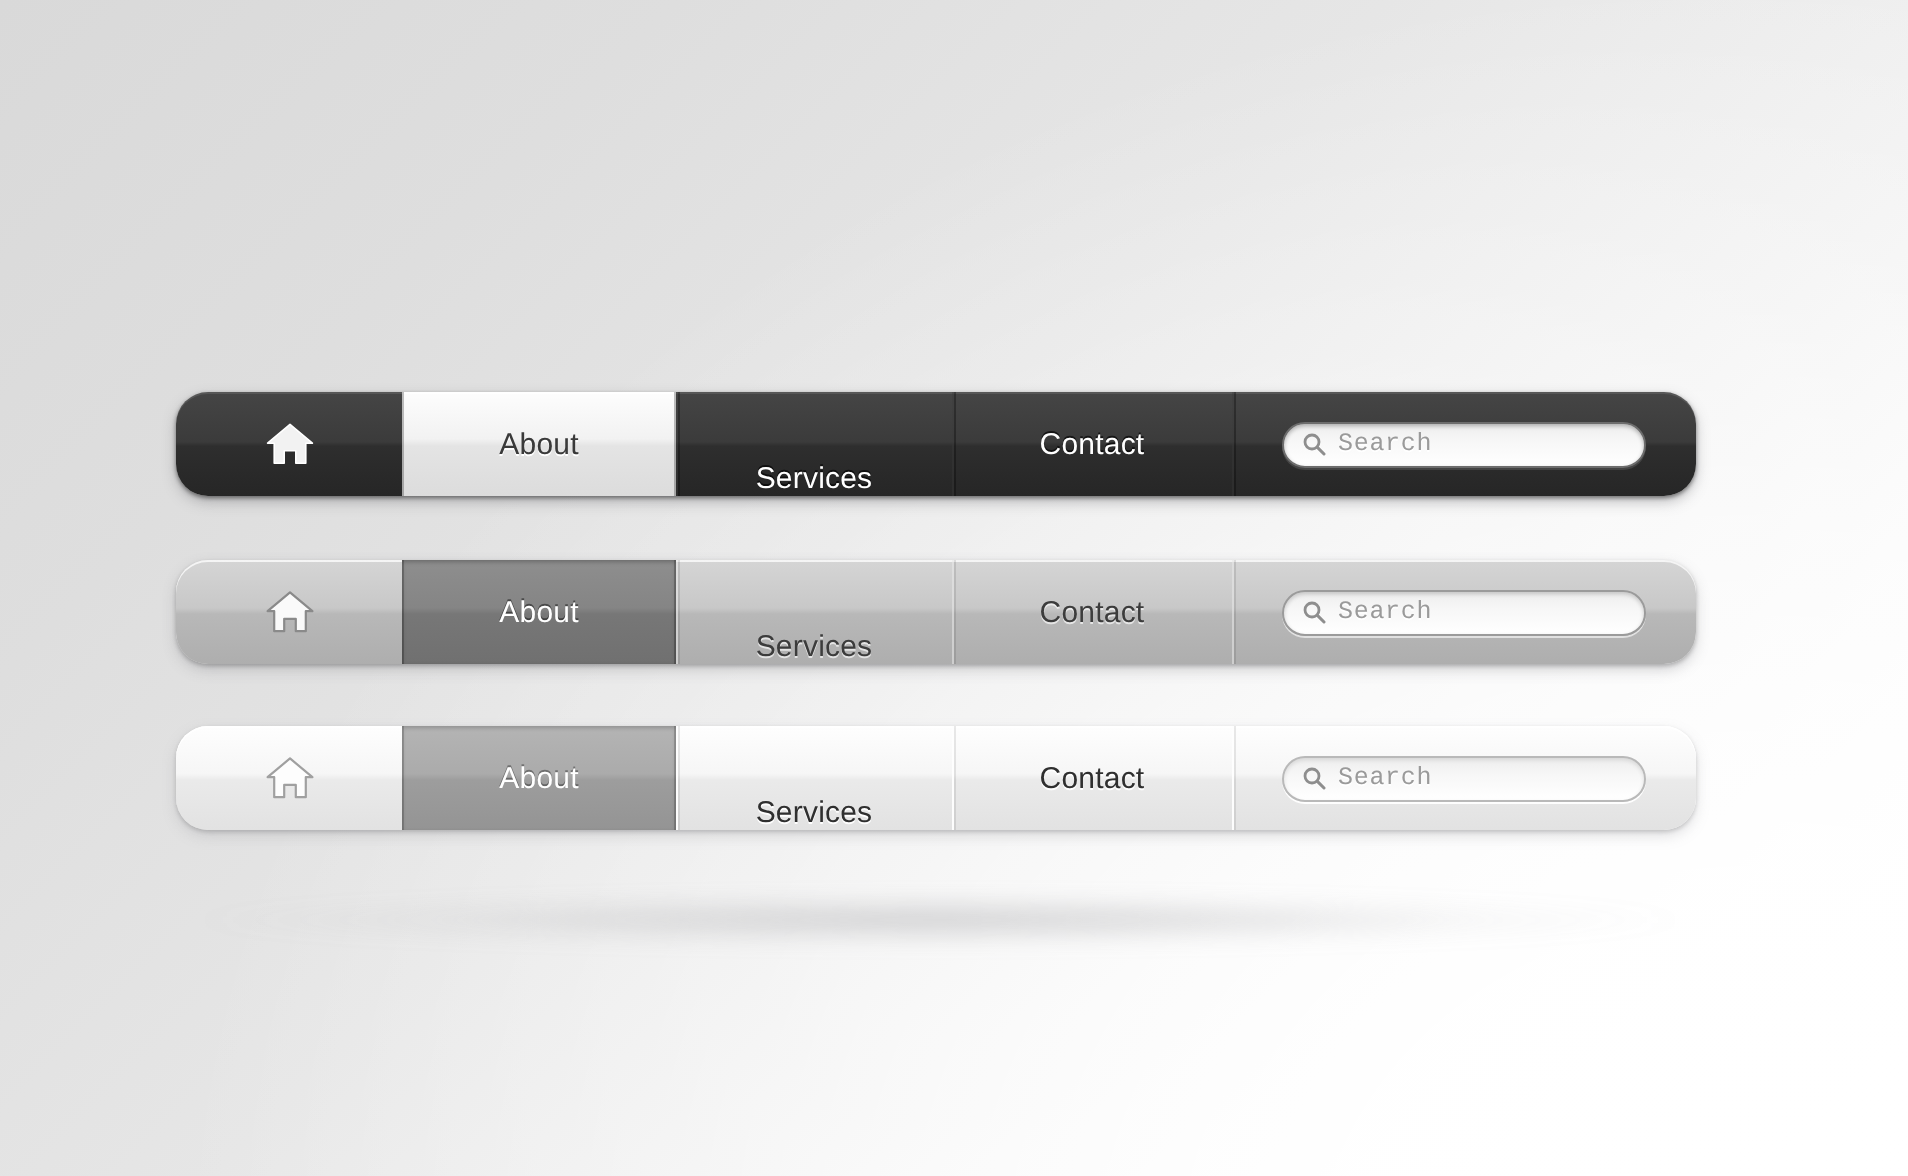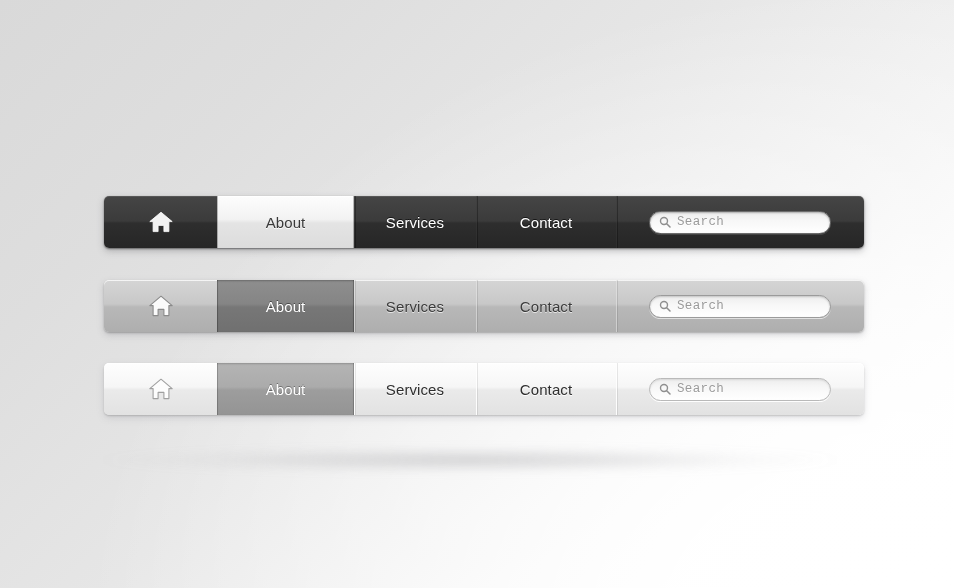--- a/index.html
+++ b/index.html
@@ -34,26 +34,25 @@
     border-radius: 50%;
     background: radial-gradient(ellipse 50% 50% at 50% 50%, rgba(120,120,125,0.30) 0%, rgba(125,125,130,0.16) 45%, rgba(130,130,135,0.05) 72%, rgba(255,255,255,0) 100%);
     filter: blur(5px);
   }
 
   .navbar {
     position: absolute;
     left: 88px;
     width: 760px;
     height: 52px;
-    border-radius: 5px;
+    border-radius: 16px;
     display: flex;
     align-items: stretch;
     overflow: hidden;
     box-sizing: border-box;
-    margin-left: 16px;
   }
 
   
   .bar-dark {
     top: 196px;
     background: linear-gradient(to bottom, #454545 0%, #3b3b3b 48%, #2e2e2e 52%, #262626 100%);
     box-shadow: 0 1px 2px rgba(0,0,0,0.45), 0 3px 7px rgba(90,90,95,0.35), inset 0 1px 0 rgba(255,255,255,0.10);
   }
   .bar-dark .cell { color: #ffffff; text-shadow: 0 -1px 0 rgba(0,0,0,0.65); }
   .bar-dark .cell + .cell { box-shadow: inset 1px 0 0 rgba(255,255,255,0.085), inset 2px 0 0 rgba(0,0,0,0.30); }
@@ -99,21 +98,21 @@
     display: flex;
     align-items: center;
     justify-content: center;
     font-size: 15px;
     letter-spacing: 0.1px;
     box-sizing: border-box;
     user-select: none;
   }
   .cell-home     { width: 113px; }
   .cell-about    { width: 137px; }
-  .cell-services { width: 122px; }
+  .cell-services { width: 138px; align-items: flex-end; }
   .cell-contact  { width: 140px; }
   .cell-search   { flex: 1 1 auto; justify-content: center; }
 
   
   .home-icon { width: 26px; height: 24px; display: block; }
 
   
   .search-field {
     width: 182px;
     height: 23px;

